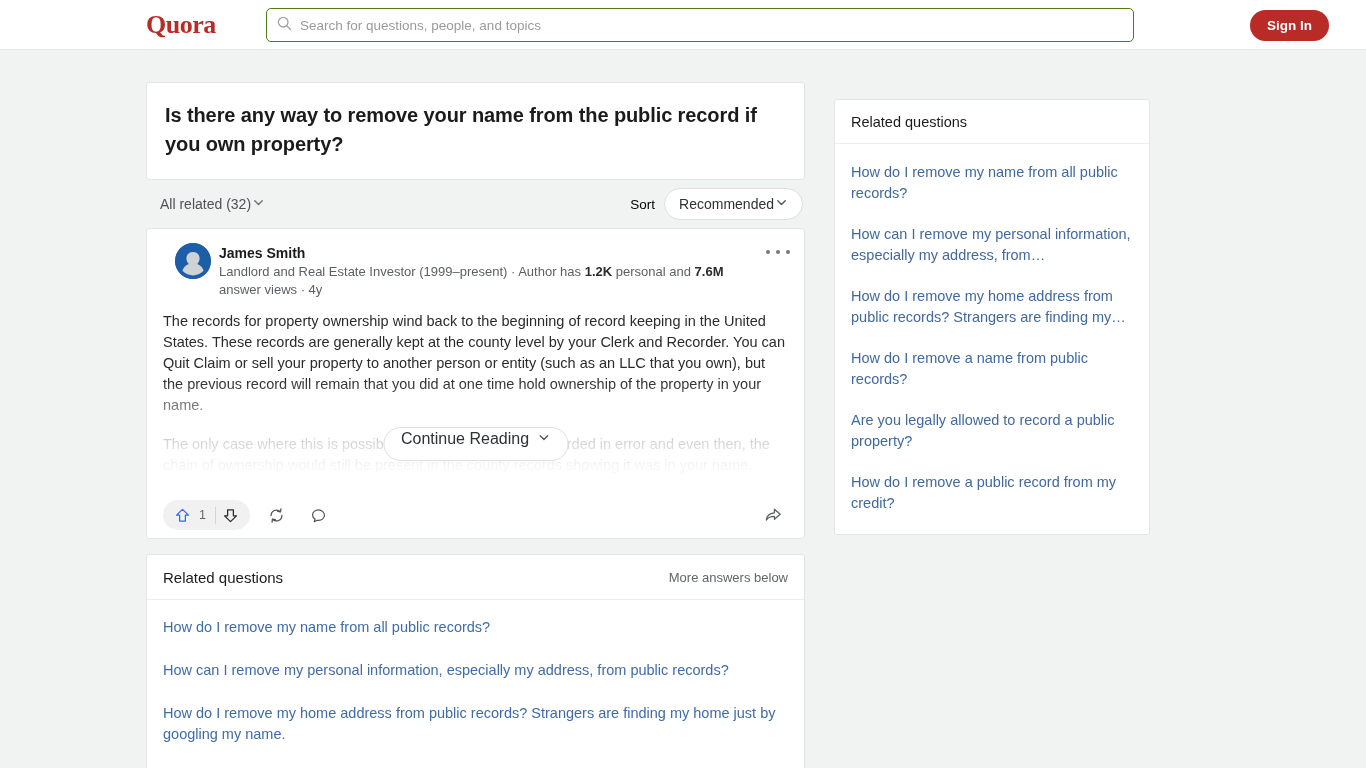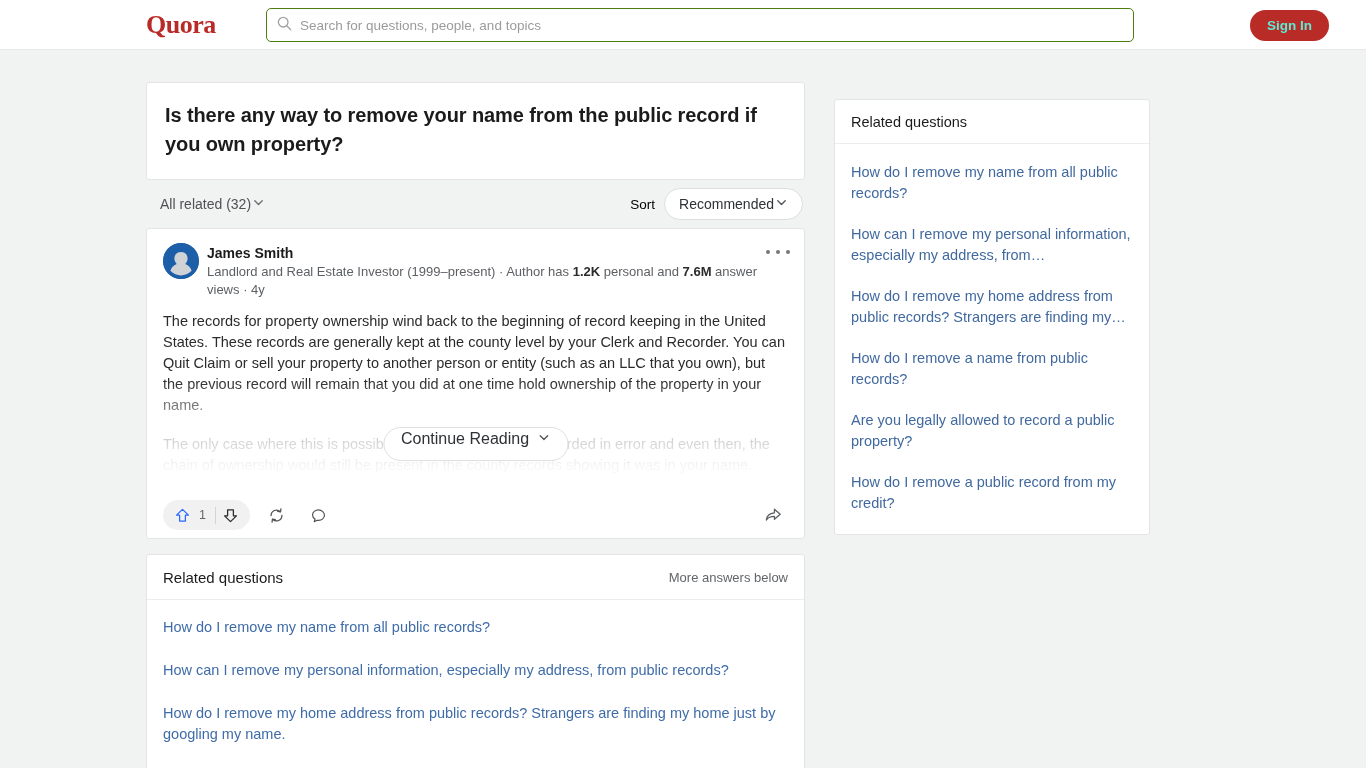--- a/index.html
+++ b/index.html
@@ -58,21 +58,21 @@
   }
   .search-input::placeholder { color: #9b9b9b; }
   .signin-btn {
     position: absolute;
     right: 37px;
     top: 10px;
     height: 31px;
     padding: 0 17px;
     border-radius: 16px;
     background: #b92b27;
-    color: #5eead4;
+    color: #ffffff;
     border: 0;
     font-family: "Liberation Sans", sans-serif;
     font-size: 13.5px;
     font-weight: bold;
     cursor: pointer;
     line-height: 31px;
   }
 
   
   .page {
@@ -143,21 +143,21 @@
     padding: 0 14px;
     font-size: 14px;
     color: #2e3135;
     cursor: pointer;
   }
 
   
   .answer-card { position: relative; }
   .answer-head {
     display: flex;
-    padding: 14px 16px 2px 16px;
+    padding: 14px 16px 2px 28px;
     position: relative;
   }
   .avatar {
     flex: 0 0 auto;
     width: 36px; height: 36px;
     border-radius: 50%;
     background: #1c5fa8;
     position: relative;
     overflow: hidden;
     margin-right: 8px;

